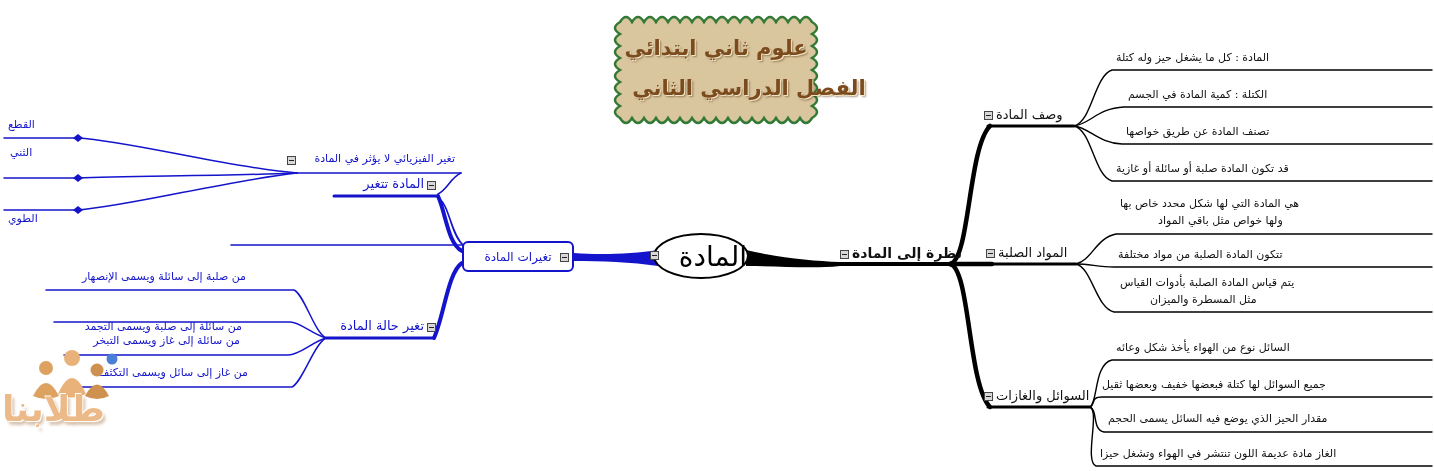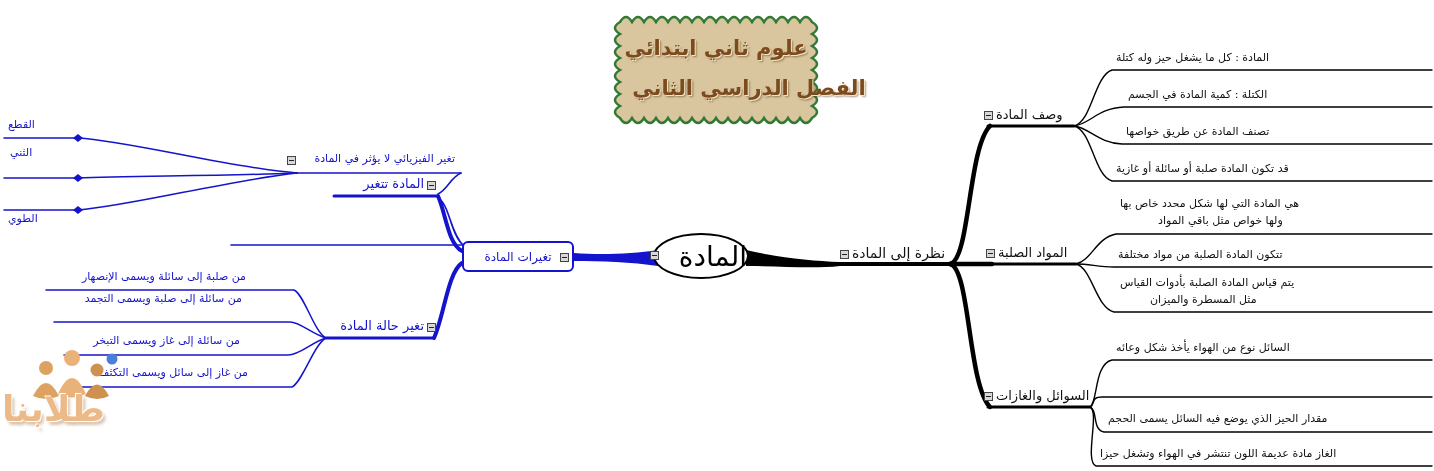--- a/index.html
+++ b/index.html
@@ -102,21 +102,21 @@
     <div class="t t1">علوم ثاني ابتدائي</div>
     <div class="t t2">الفصل الدراسي الثاني</div>
   </div>
 
   <div class="root-oval">
     <span>المادة</span>
   </div>
   <span class="ci" style="left:650px; top:251px;"></span>
 
   <span class="ci" style="left:840px; top:250px;"></span>
-  <div class="node main-label" style="left:852px; top:245px;">نظرة إلى المادة</div>
+  <div class="node main-label" style="left:852px; top:245px;font-weight:bold;">نظرة إلى المادة</div>
 
   <span class="ci" style="left:984px; top:111px;"></span>
   <div class="node cat" style="left:996px; top:107px;">وصف المادة</div>
 
   <span class="ci" style="left:986px; top:249px;"></span>
   <div class="node cat" style="left:998px; top:245px;">المواد الصلبة</div>
 
   <span class="ci" style="left:984px; top:392px;"></span>
   <div class="node cat" style="left:996px; top:388px;">السوائل والغازات</div>
 
@@ -125,20 +125,21 @@
   <div class="node" style="left:1126px; top:125px;">تصنف المادة عن طريق خواصها</div>
   <div class="node" style="left:1116px; top:162px;">قد تكون المادة صلبة أو سائلة أو غازية</div>
 
   <div class="node" style="left:1120px; top:197px;">هي المادة التي لها شكل محدد خاص بها</div>
   <div class="node" style="left:1158px; top:214px;">ولها خواص مثل باقي المواد</div>
   <div class="node" style="left:1118px; top:248px;">تتكون المادة الصلبة من مواد مختلفة</div>
   <div class="node" style="left:1120px; top:276px;">يتم قياس المادة الصلبة بأدوات القياس</div>
   <div class="node" style="left:1150px; top:293px;">مثل المسطرة والميزان</div>
 
   <div class="node" style="left:1116px; top:341px;">السائل نوع من الهواء يأخذ شكل وعائه</div>
+  <div class="node" style="left:1102px; top:378px;">جميع السوائل لها كتلة فبعضها خفيف وبعضها ثقيل</div>
   <div class="node" style="left:1108px; top:412px;">مقدار الحيز الذي يوضع فيه السائل يسمى الحجم</div>
   <div class="node" style="left:1100px; top:447px;">الغاز مادة عديمة اللون تنتشر في الهواء وتشغل حيزا</div>
 
   <div class="left-box">
     <span>تغيرات المادة</span>
     <span class="ci inbox"></span>
   </div>
 
   <span class="ci" style="left:427px; top:181px;"></span>
   <div class="node blue cat" style="right:1010px; top:176px;">المادة تتغير</div>
@@ -148,21 +149,21 @@
 
   <span class="ci" style="left:287px; top:156px;"></span>
   <div class="node blue" style="right:979px; top:152px;">تغير الفيزيائي لا يؤثر في المادة</div>
 
 
   <div class="node blue" style="left:8px;  top:118px;">القطع</div>
   <div class="node blue" style="left:10px; top:146px;">الثني</div>
   <div class="node blue" style="left:8px;  top:180px;margin-top:32px;">الطوي</div>
 
   <div class="node blue" style="right:1188px; top:270px;">من صلبة إلى سائلة ويسمى الإنصهار</div>
-  <div class="node blue" style="right:1192px; top:292px;">من سائلة إلى صلبة ويسمى التجمد</div>
+  <div class="node blue" style="right:1192px; top:320px;">من سائلة إلى صلبة ويسمى التجمد</div>
   <div class="node blue" style="right:1194px; top:334px;">من سائلة إلى غاز ويسمى التبخر</div>
   <div class="node blue" style="right:1186px; top:366px;">من غاز إلى سائل ويسمى التكثف</div>
 
   <svg class="wm-logo" width="100" height="56" viewBox="0 0 100 56">
     <circle cx="24" cy="22" r="7" fill="#dda260"></circle>
     <path d="M11,50 Q24,24 37,50 Q24,56 11,50 Z" fill="#dda260"></path>
     <circle cx="50" cy="12" r="8" fill="#e9b27a"></circle>
     <path d="M36,48 Q50,16 64,48 Q50,55 36,48 Z" fill="#e9b27a"></path>
     <circle cx="75" cy="24" r="6.5" fill="#cf9150"></circle>
     <path d="M63,50 Q75,27 87,50 Q75,56 63,50 Z" fill="#cf9150"></path>

